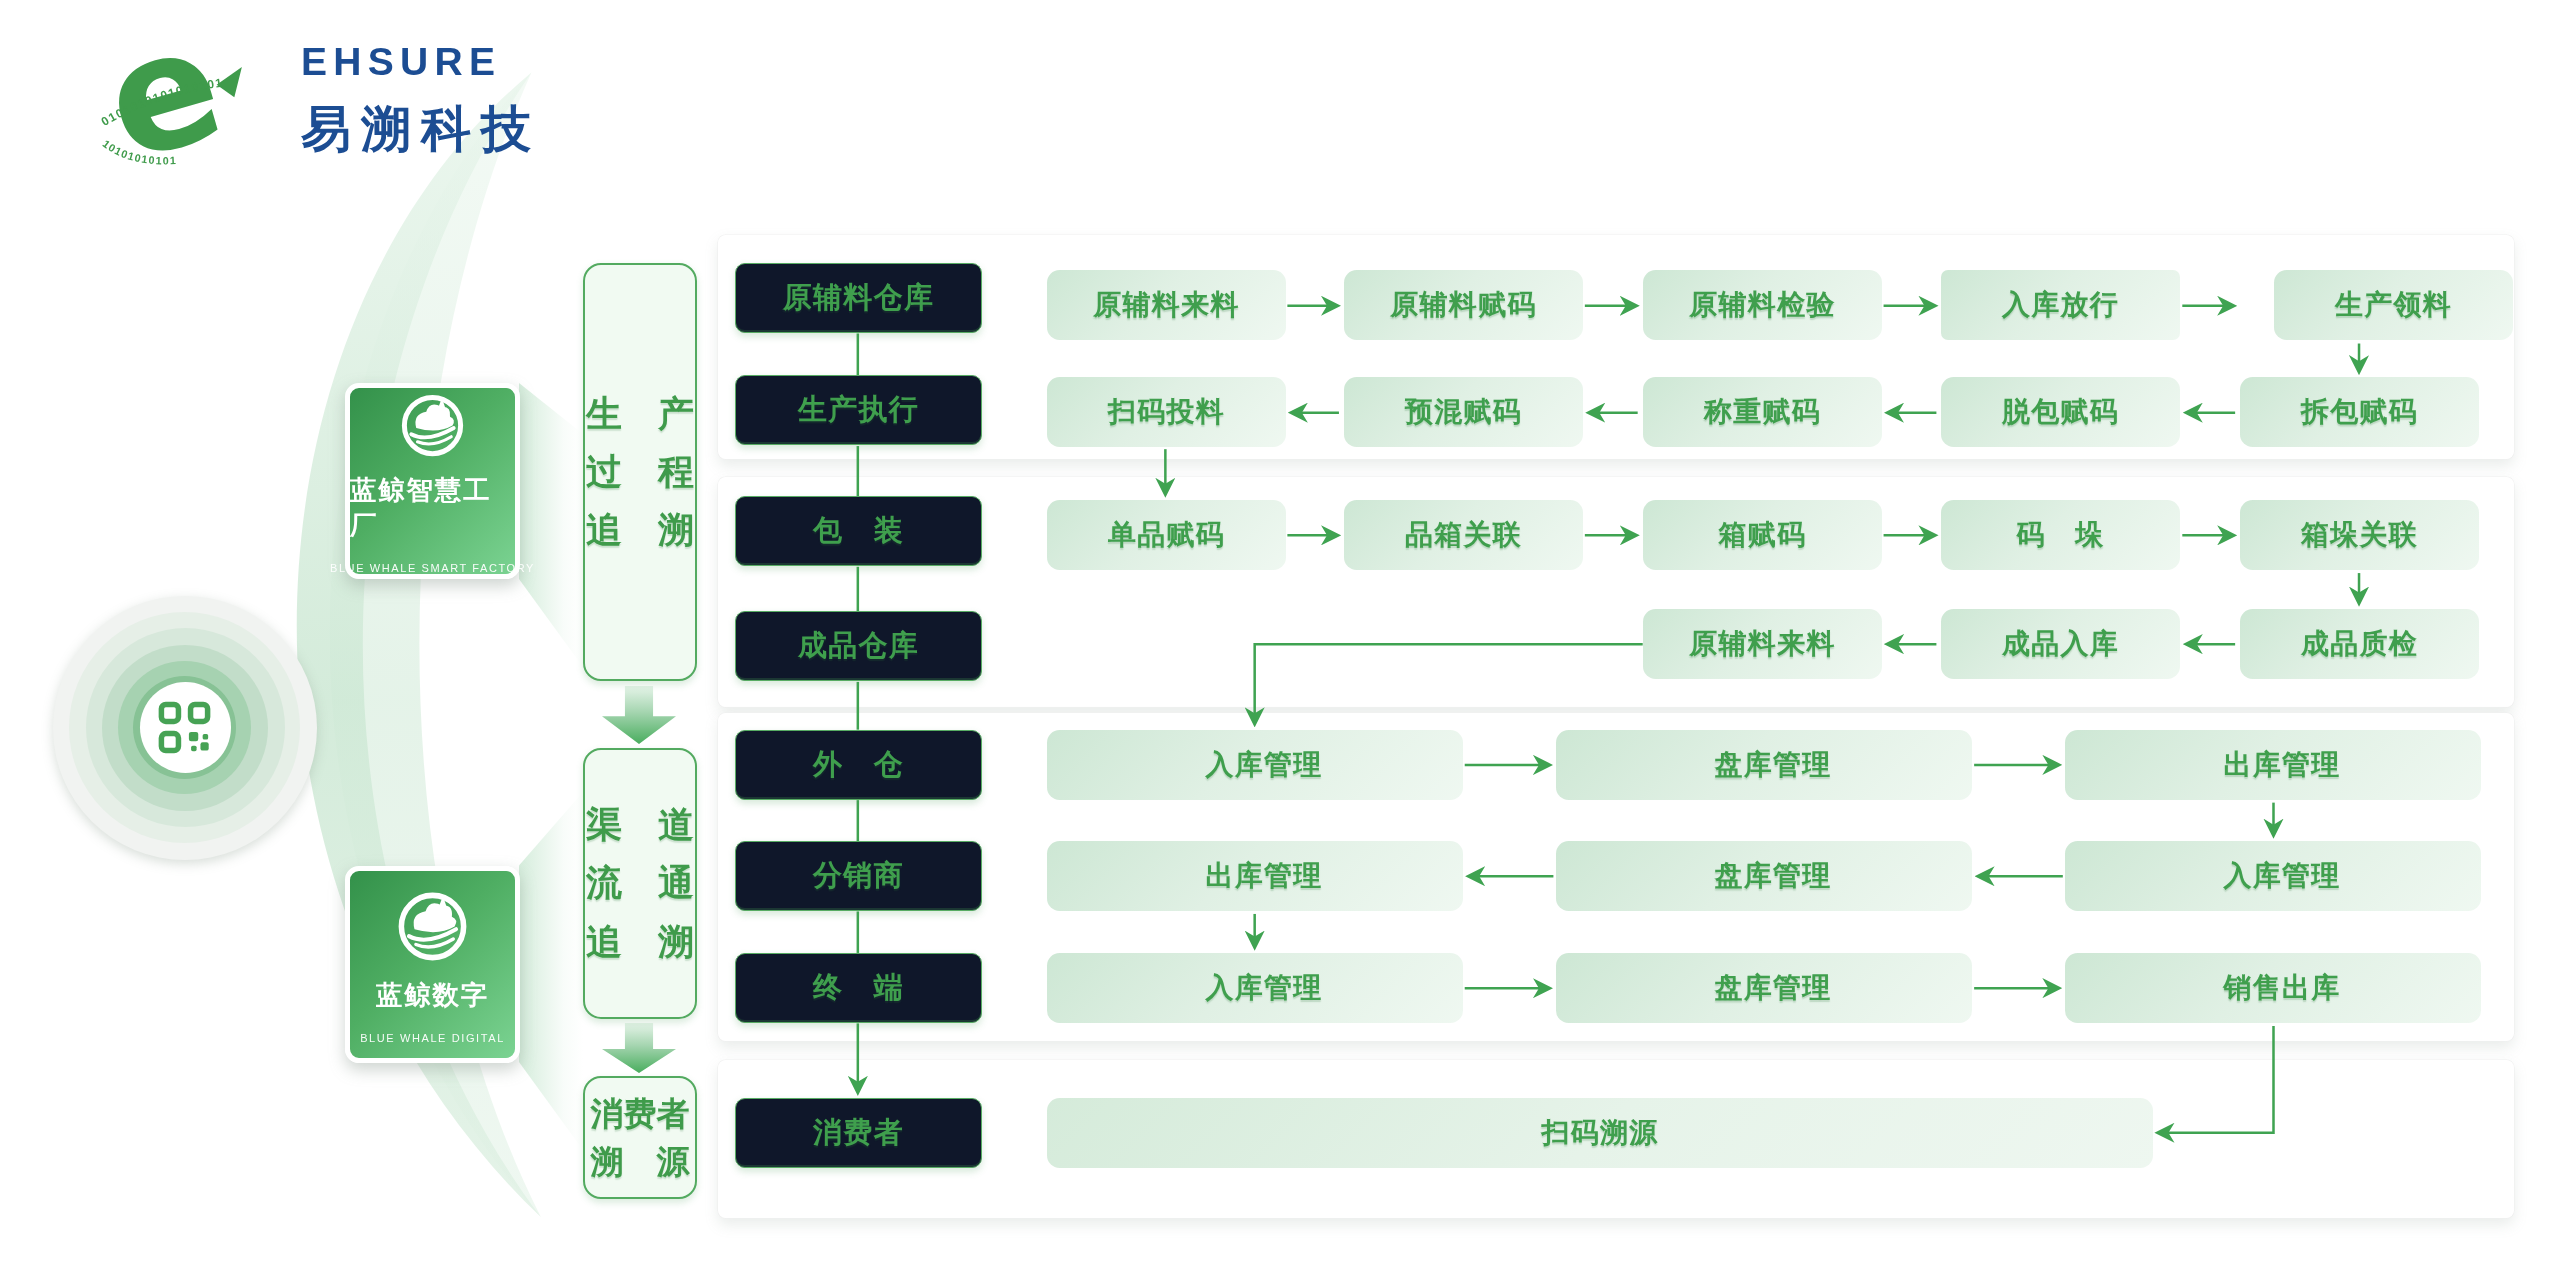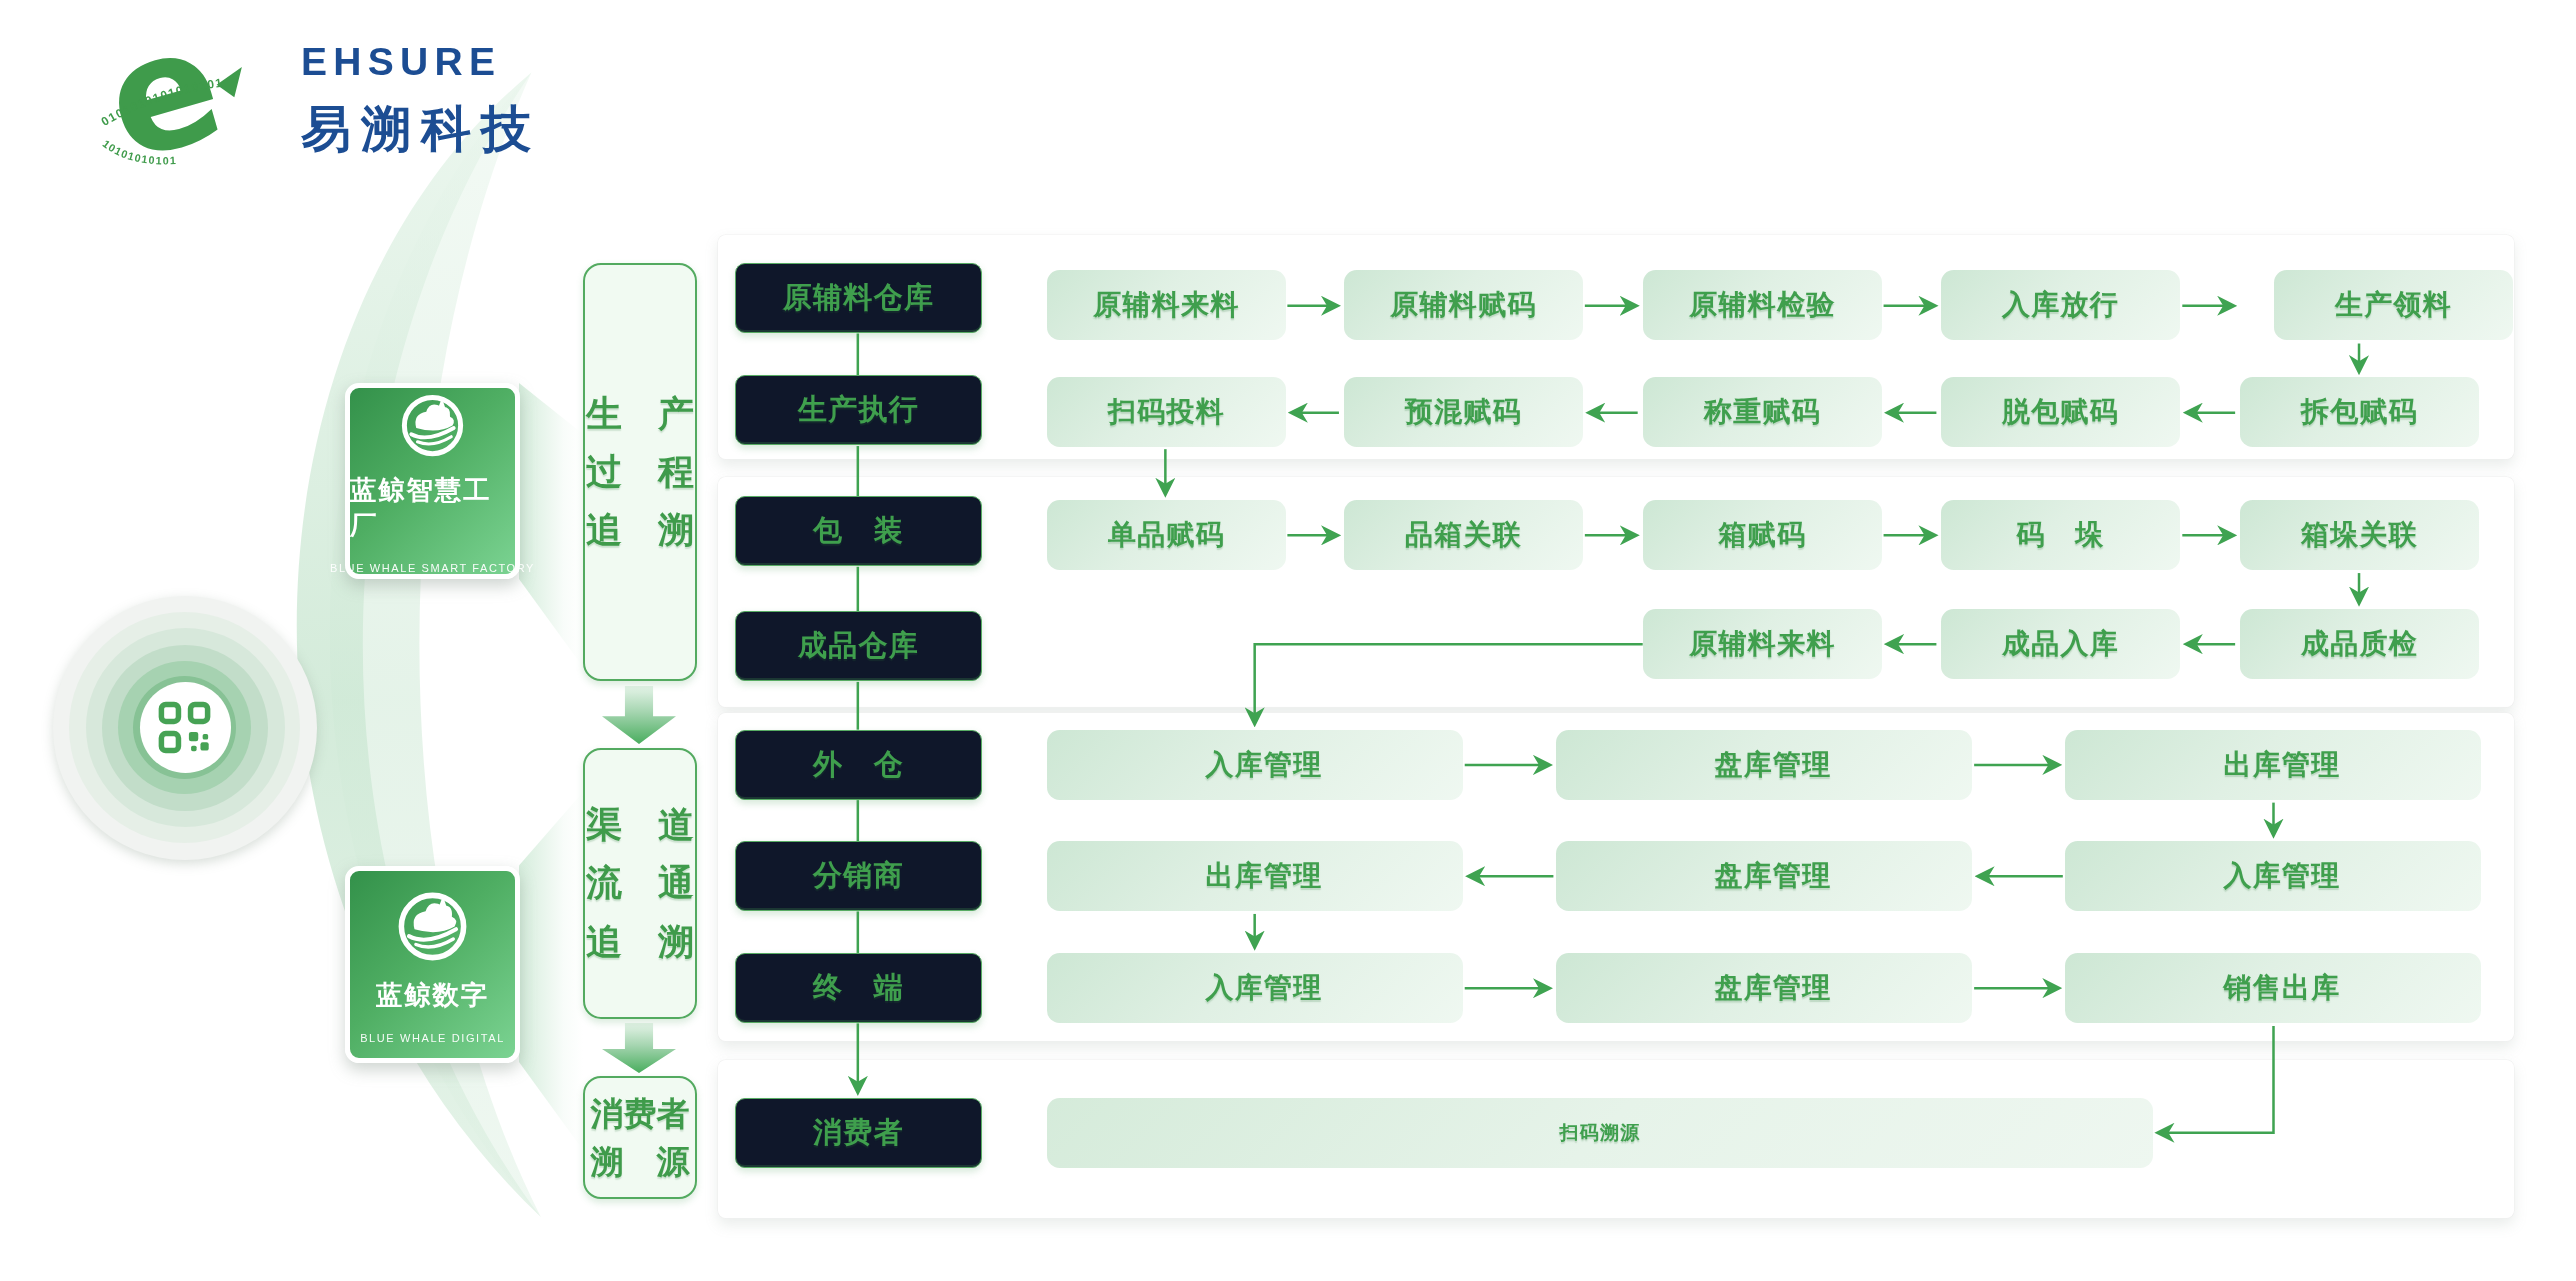--- a/index.html
+++ b/index.html
@@ -235,21 +235,21 @@
 <div class="stage-box" style="top:496px;">包　装</div>
 <div class="stage-box" style="top:611px;">成品仓库</div>
 <div class="stage-box" style="top:730px;">外　仓</div>
 <div class="stage-box" style="top:841px;">分销商</div>
 <div class="stage-box" style="top:953px;">终　端</div>
 <div class="stage-box" style="top:1098px;">消费者</div>
 
 <div class="flow-box flow-w" style="left:1047px;top:270px;">原辅料来料</div>
 <div class="flow-box flow-w" style="left:1344px;top:270px;">原辅料赋码</div>
 <div class="flow-box flow-w" style="left:1643px;top:270px;">原辅料检验</div>
-<div class="flow-box flow-w" style="left:1941px;top:270px;">入库放行</div>
+<div class="flow-box flow-w" style="left:1941px;top:270px;border-radius:7px;">入库放行</div>
 <div class="flow-box flow-w" style="left:2240px;top:270px;margin-left:34px;">生产领料</div>
 
 <div class="flow-box flow-w" style="left:1047px;top:377px;">扫码投料</div>
 <div class="flow-box flow-w" style="left:1344px;top:377px;">预混赋码</div>
 <div class="flow-box flow-w" style="left:1643px;top:377px;">称重赋码</div>
 <div class="flow-box flow-w" style="left:1941px;top:377px;">脱包赋码</div>
 <div class="flow-box flow-w" style="left:2240px;top:377px;">拆包赋码</div>
 
 <div class="flow-box flow-w" style="left:1047px;top:500px;">单品赋码</div>
 <div class="flow-box flow-w" style="left:1344px;top:500px;">品箱关联</div>
@@ -266,14 +266,14 @@
 <div class="flow-box flow-m" style="left:2065px;top:730px;">出库管理</div>
 
 <div class="flow-box flow-m" style="left:1047px;top:841px;">出库管理</div>
 <div class="flow-box flow-m" style="left:1556px;top:841px;">盘库管理</div>
 <div class="flow-box flow-m" style="left:2065px;top:841px;">入库管理</div>
 
 <div class="flow-box flow-m" style="left:1047px;top:953px;">入库管理</div>
 <div class="flow-box flow-m" style="left:1556px;top:953px;">盘库管理</div>
 <div class="flow-box flow-m" style="left:2065px;top:953px;">销售出库</div>
 
-<div class="flow-box" style="left:1047px;top:1098px;width:1106px;font-size:19px;background:linear-gradient(135deg,#d5ebda 0%,#e6f3e9 50%,#eef7f0 100%);">扫码溯源</div>
+<div class="flow-box" style="left:1047px;top:1098px;width:1106px;font-size:28px;background:linear-gradient(135deg,#d5ebda 0%,#e6f3e9 50%,#eef7f0 100%);">扫码溯源</div>
 
 
 </body></html>

